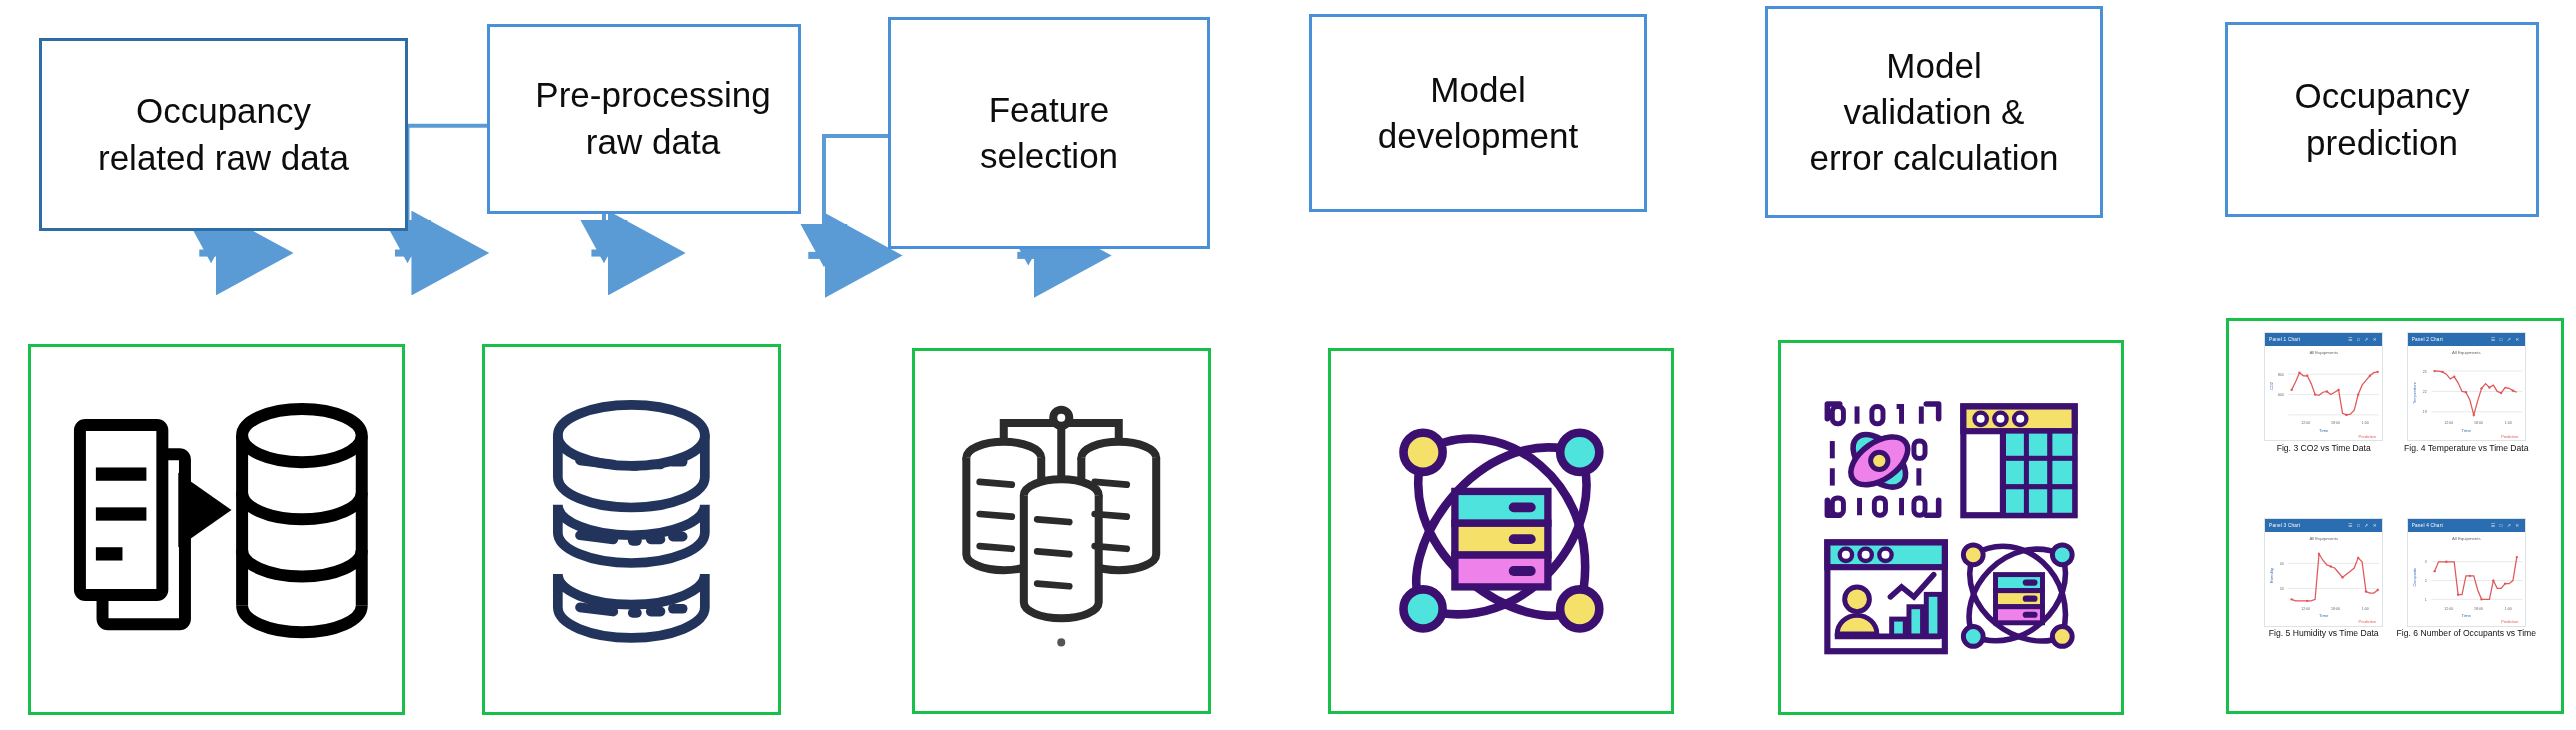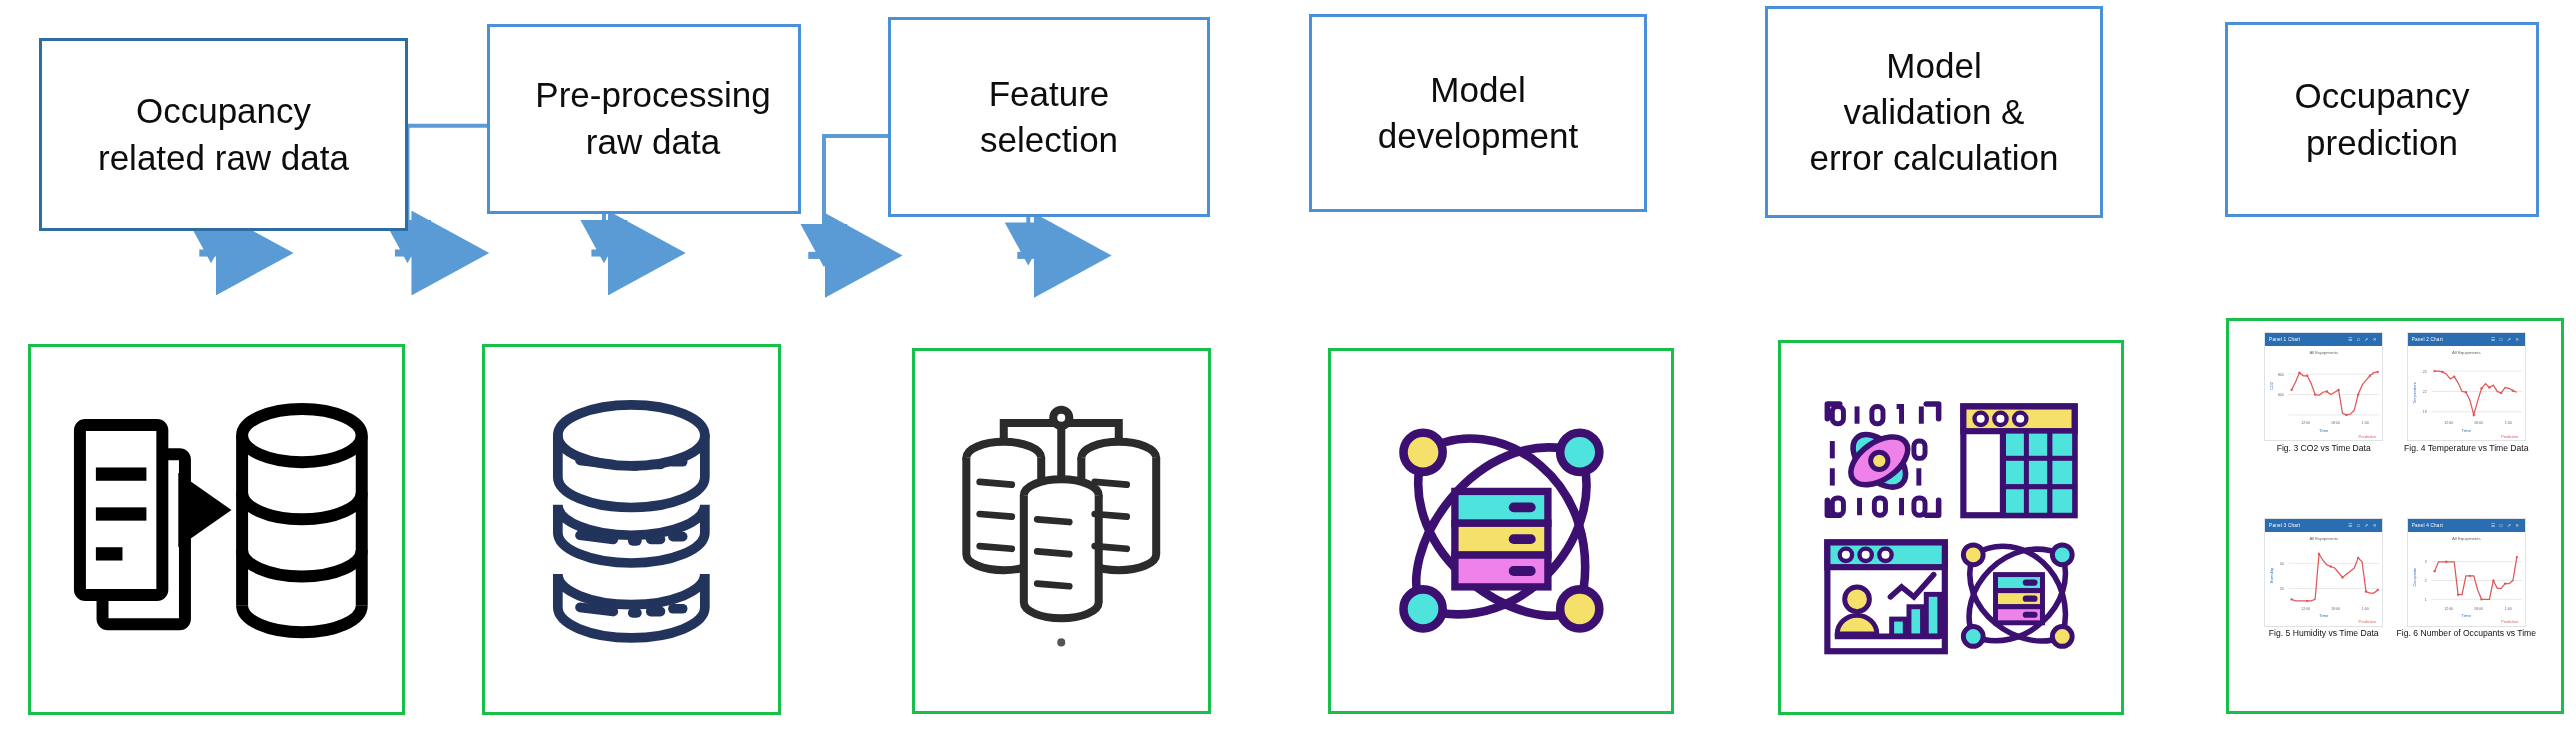--- a/index.html
+++ b/index.html
@@ -71,21 +71,21 @@
   <div class="stepbox" style="left:39px;top:38px;width:369px;height:193px;border:3.1px solid #2e6da4;">
     <div class="lbl">Occupancy
 related raw data</div>
   </div>
 
   <div class="stepbox" style="left:487px;top:23.6px;width:314px;height:190px;border:3.1px solid #4a90d9;padding-left:18px;">
     <div class="lbl">Pre-processing
 raw data</div>
   </div>
 
-  <div class="stepbox" style="left:888px;top:17.3px;width:322px;height:200px;border:3.1px solid #4a90d9;">
+  <div class="stepbox" style="left:888px;top:17.3px;width:322px;height:232px;border:3.1px solid #4a90d9;">
     <div class="lbl">Feature
 selection</div>
   </div>
 
   <div class="stepbox" style="left:1309px;top:14px;width:338px;height:198px;border:3.1px solid #4a90d9;">
     <div class="lbl">Model
 development</div>
   </div>
 
   <div class="stepbox" style="left:1765px;top:6.3px;width:338px;height:212px;border:3.1px solid #4a90d9;">

